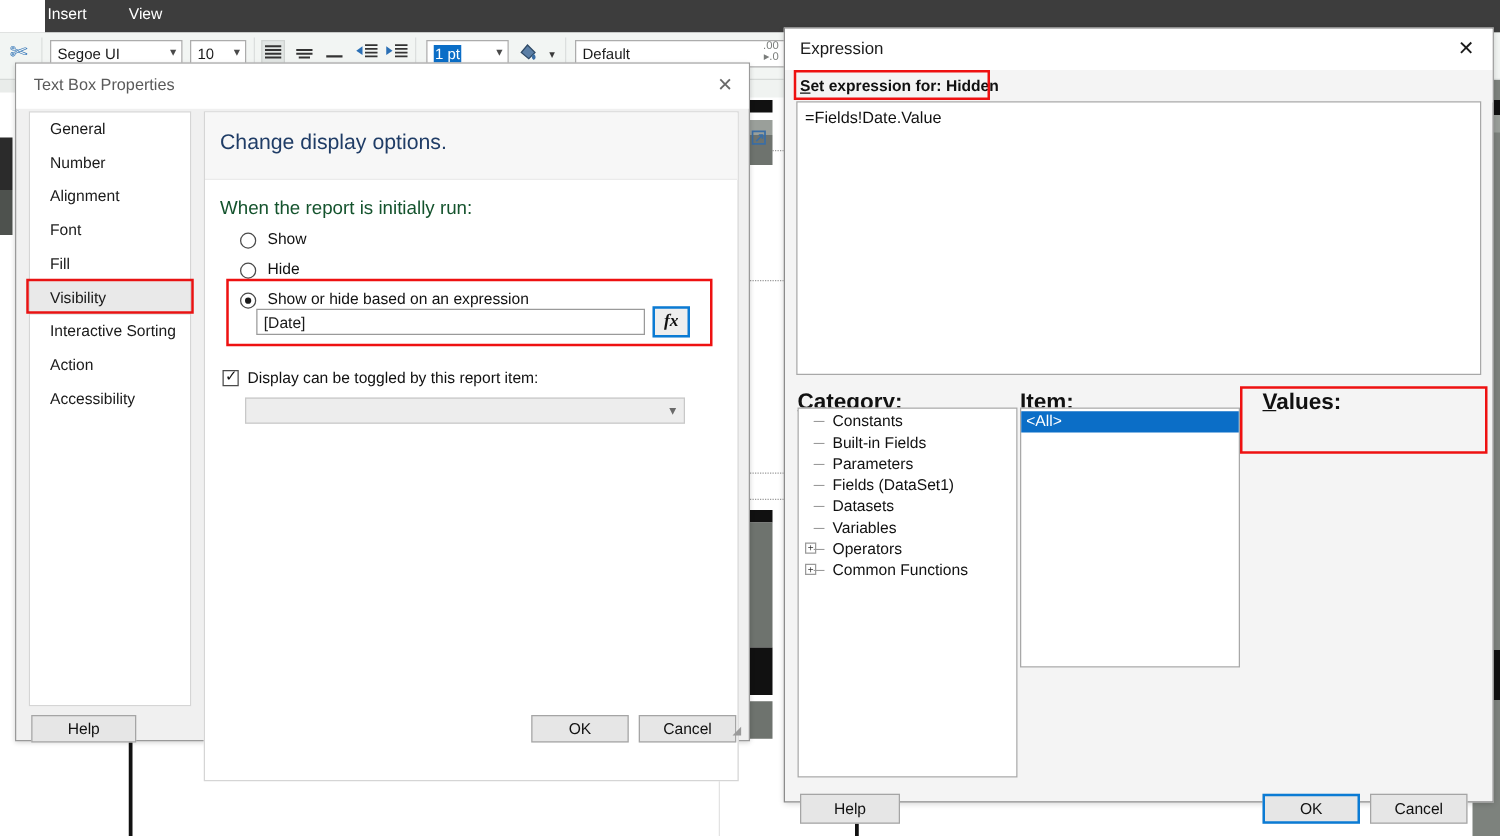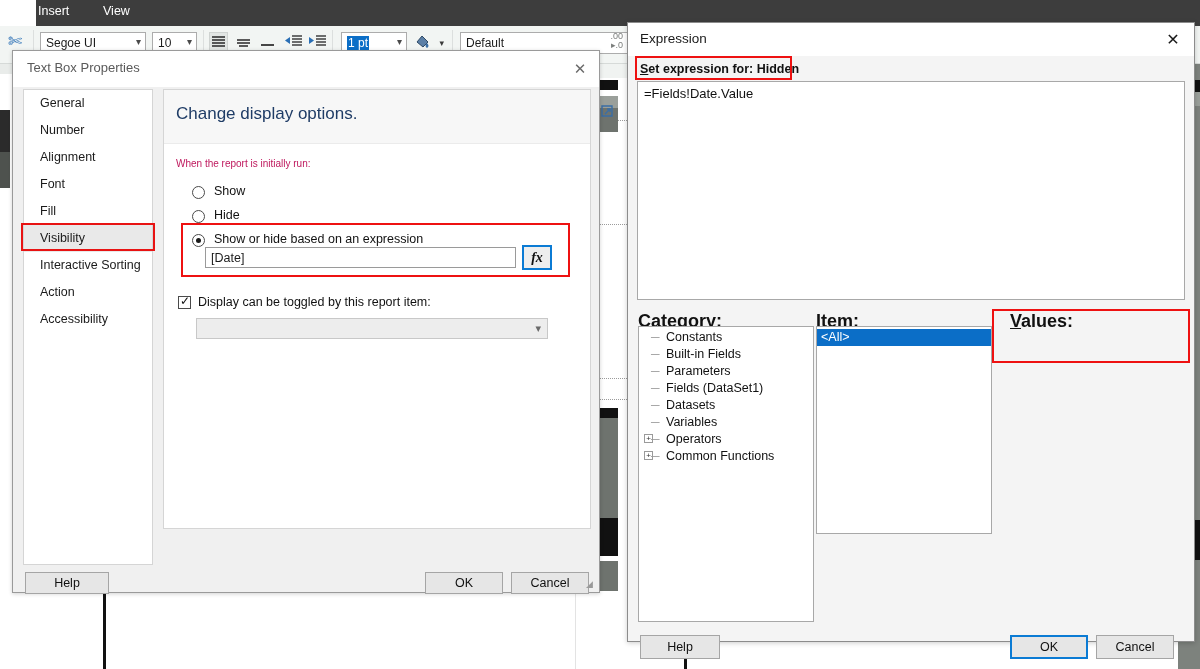--- a/index.html
+++ b/index.html
@@ -128,32 +128,32 @@
     position: relative; height: 27px; line-height: 27px;
     padding-left: 16px; font-size: 12.5px; color: #1a1a1a;
   }
   .nav-item.active { background: #e9e9e9; }
   .nav-hl {
     position: absolute; left: 8px; top: 172px; width: 134px; height: 28px;
     border: 2px solid #e81313; pointer-events: none;
   }
 
   .tbp-pane {
-    position: absolute; left: 150px; top: 38px; width: 428px; height: 440px;
+    position: absolute; left: 150px; top: 38px; width: 428px; height: 536px;
     background: #ffffff; border: 1px solid #d5d5d5;
   }
   .pane-head {
     position: absolute; left: 0; top: 0; width: 100%; height: 54px;
     background: #f7f7f7; border-bottom: 1px solid #ebebeb;
   }
   .pane-head .h {
     position: absolute; left: 12px; top: 14px; font-size: 17px; color: #1f3c66;
   }
   .pane-label {
-    position: absolute; left: 12px; top: 68px; font-size: 10px; color: #be185d;
+    position: absolute; left: 12px; top: 68px; font-size: 15px; color: #14532d;
   }
 
   .radio-row {
     position: absolute; left: 28px; font-size: 12.5px; color: #111111;
   }
   .radio {
     position: absolute; left: 0; top: 2px; width: 13px; height: 13px;
     border: 1px solid #4a4a4a; border-radius: 50%; background: #ffffff;
   }
   .radio.on::after {

